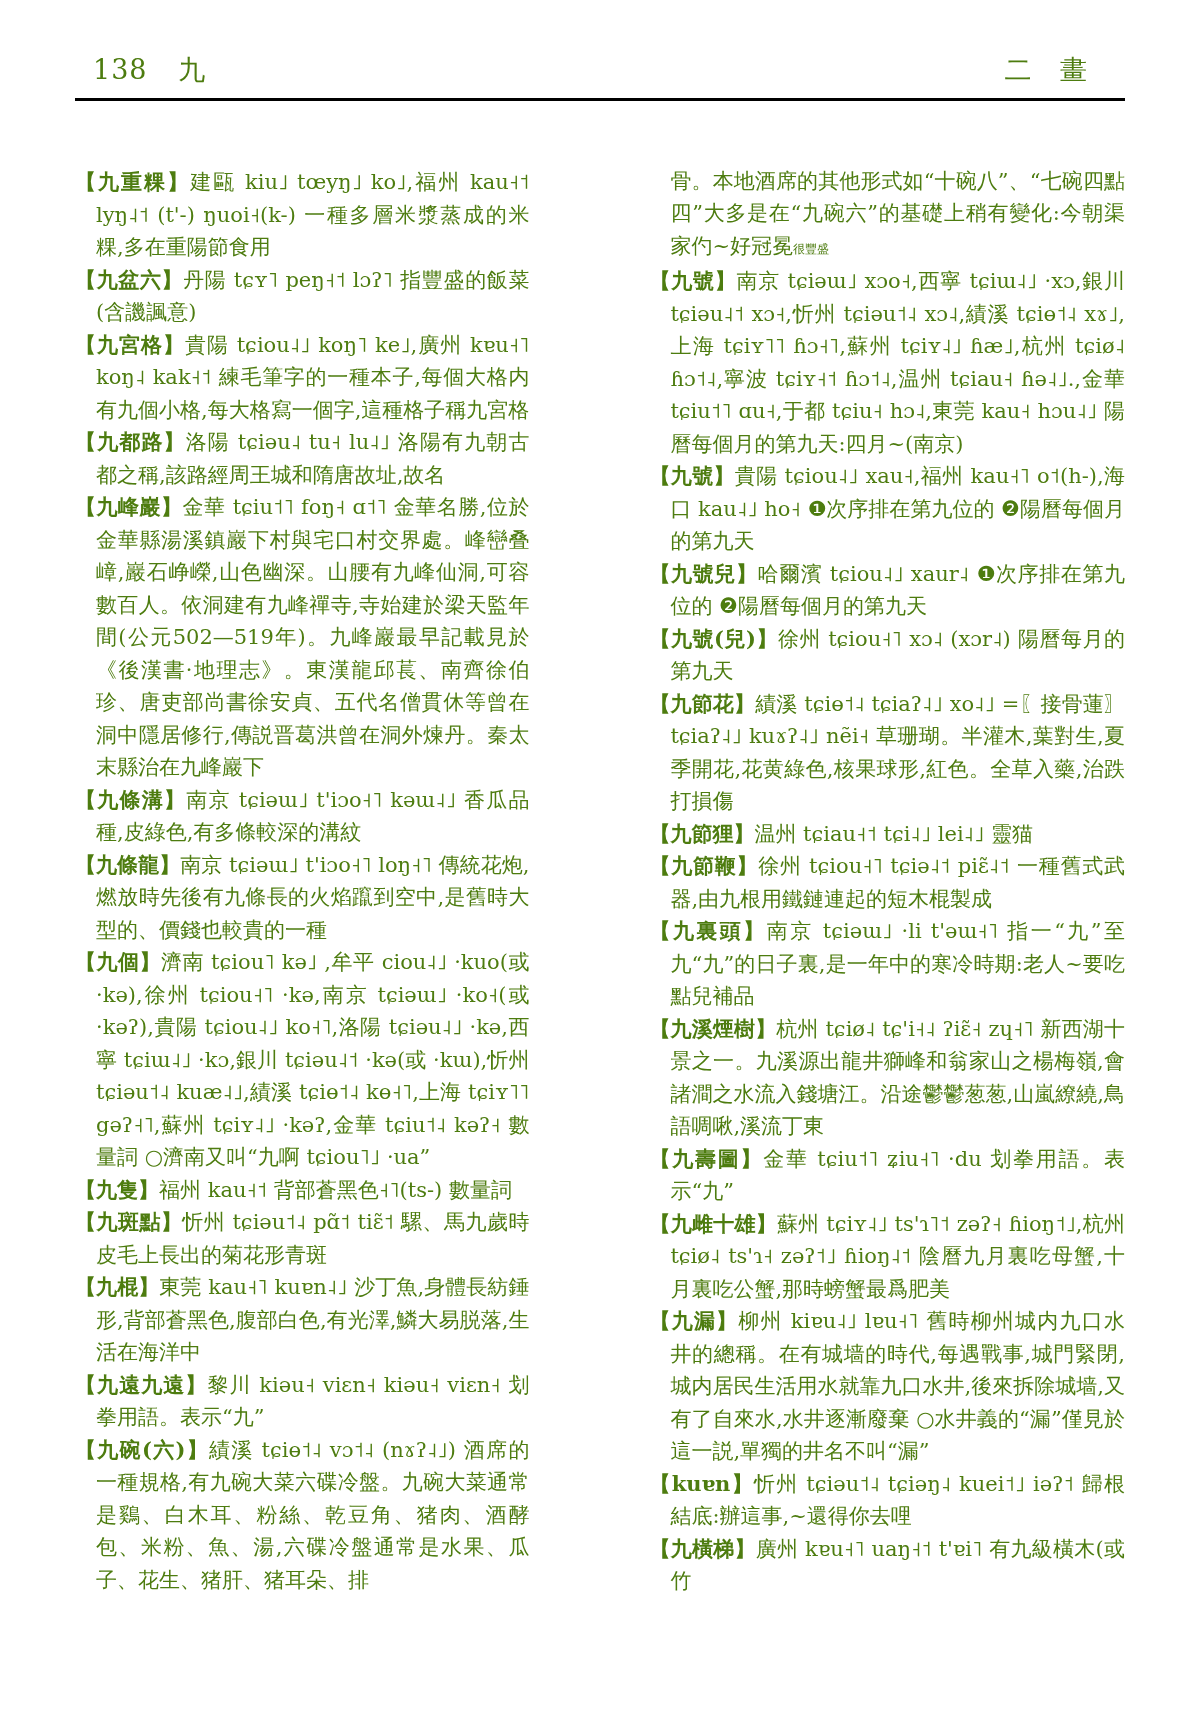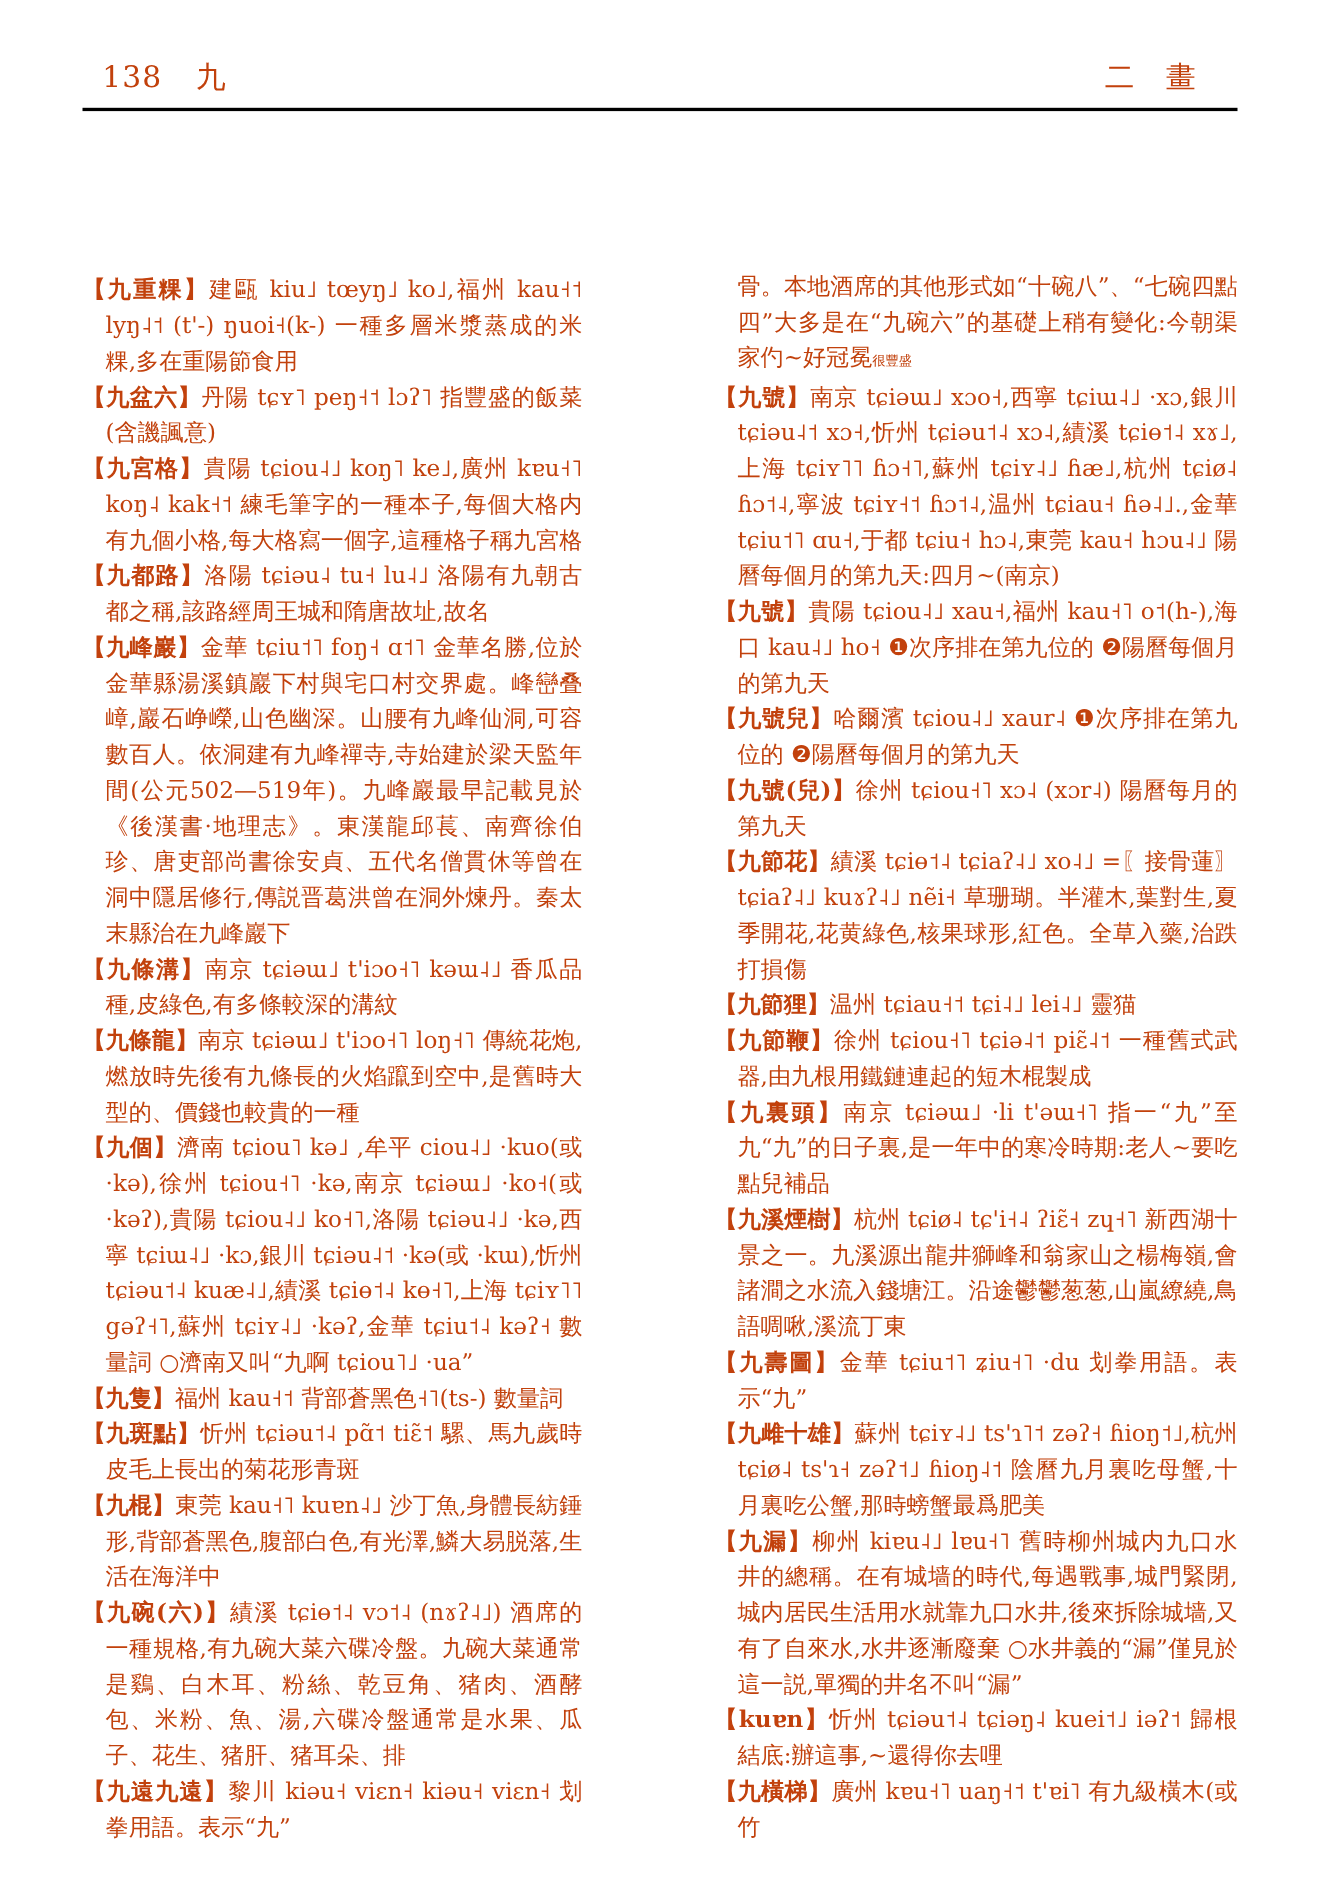--- a/index.html
+++ b/index.html
@@ -1,33 +1,33 @@
 <!DOCTYPE html>
 <html><head>
 <meta charset="utf-8">
 <style>
   html,body{margin:0;padding:0;background:#e8e8e4;}
   .page{
     width:1200px;height:1724px;box-sizing:border-box;
-    margin:0 auto;background:#ffffff;color:#c2410c;
+    margin:0 auto;background:#ffffff;color:#4d7c0f;
     padding:52px 75px 0 75px;
     font-family:"DejaVu Serif","DejaVu Sans","Liberation Serif",serif;
     position:relative;overflow:hidden;
   }
   .header{
     display:flex;justify-content:space-between;align-items:baseline;
     font-size:27px;letter-spacing:2px;
     padding:0 28px 0 18px;
   }
   .header-left .num{letter-spacing:1px;}
   .header-left .radical{margin-left:20px;}
   .header-right{letter-spacing:10px;}
   .rule{border-top:3px solid #000;margin-top:10px;}
   .content{
-    display:flex;margin-top:16px;align-items:flex-end;
+    display:flex;align-items:center;
     height:1560px;
     gap:46px;
   }
   .column{
     font-size:21px;line-height:32.5px;text-align:justify;
     overflow:hidden;
   }
   .column.leftcol{width:494px;}
   .column.rightcol{width:517px;}
   .vdivider{width:2px;background:#000;margin:2px 12px 12px 14px;flex:none;}
@@ -54,22 +54,22 @@
         <p class="entry"><span class="head">【九盆六】</span><span class="run">丹陽 tɕʏ˥ peŋ˧˦ lɔʔ˥ 指豐盛的飯菜(含譏諷意)</span></p>
         <p class="entry"><span class="head">【九宮格】</span><span class="run">貴陽 tɕiou˨˩ koŋ˥ ke˩,廣州 kɐu˧˥ koŋ˨ kak˧˦ 練毛筆字的一種本子,每個大格内有九個小格,每大格寫一個字,這種格子稱九宮格</span></p>
         <p class="entry"><span class="head">【九都路】</span><span class="run">洛陽 tɕiəu˨ tu˧ lu˨˩ 洛陽有九朝古都之稱,該路經周王城和隋唐故址,故名</span></p>
         <p class="entry"><span class="head">【九峰巖】</span><span class="run">金華 tɕiu˦˥ foŋ˧ ɑ˦˥ 金華名勝,位於金華縣湯溪鎮巖下村與宅口村交界處。峰巒叠嶂,巖石峥嶸,山色幽深。山腰有九峰仙洞,可容數百人。依洞建有九峰禪寺,寺始建於梁天監年間(公元502—519年)。九峰巖最早記載見於《後漢書·地理志》。東漢龍邱萇、南齊徐伯珍、唐吏部尚書徐安貞、五代名僧貫休等曾在洞中隱居修行,傳説晋葛洪曾在洞外煉丹。秦太末縣治在九峰巖下</span></p>
         <p class="entry"><span class="head">【九條溝】</span><span class="run">南京 tɕiəɯ˩ t'iɔo˧˥ kəɯ˨˩ 香瓜品種,皮綠色,有多條較深的溝紋</span></p>
         <p class="entry"><span class="head">【九條龍】</span><span class="run">南京 tɕiəɯ˩ t'iɔo˧˥ loŋ˧˥ 傳統花炮,燃放時先後有九條長的火焰躥到空中,是舊時大型的、價錢也較貴的一種</span></p>
         <p class="entry"><span class="head">【九個】</span><span class="run">濟南 tɕiou˥ kə˩ ,牟平 ciou˨˩ ·kuo(或 ·kə),徐州 tɕiou˧˥ ·kə,南京 tɕiəɯ˩ ·ko˧(或 ·kəʔ),貴陽 tɕiou˨˩ ko˧˥,洛陽 tɕiəu˨˩ ·kə,西寧 tɕiɯ˨˩ ·kɔ,銀川 tɕiəu˨˦ ·kə(或 ·kɯ),忻州 tɕiəu˦˨ kuæ˨˩,績溪 tɕiɵ˦˨ kɵ˧˥,上海 tɕiʏ˥˥ gəʔ˧˥,蘇州 tɕiʏ˨˩ ·kəʔ,金華 tɕiu˦˨ kəʔ˧ 數量詞 ○濟南又叫“九啊 tɕiou˥˩ ·ua”</span></p>
         <p class="entry"><span class="head">【九隻】</span><span class="run">福州 kau˧˦ 背部蒼黑色˧˥(ts-) 數量詞</span></p>
         <p class="entry"><span class="head">【九斑點】</span><span class="run">忻州 tɕiəu˦˨ pɑ̃˦ tiɛ̃˦ 騾、馬九歲時皮毛上長出的菊花形青斑</span></p>
         <p class="entry"><span class="head">【九棍】</span><span class="run">東莞 kau˧˥ kuɐn˨˩ 沙丁魚,身體長紡錘形,背部蒼黑色,腹部白色,有光澤,鱗大易脱落,生活在海洋中</span></p>
+        <p class="entry"><span class="head">【九遠九遠】</span><span class="run">黎川 kiəu˧ viɛn˧ kiəu˧ viɛn˧ 划拳用語。表示“九”</span></p>
         <p class="entry"><span class="head">【九碗(六)】</span><span class="run">績溪 tɕiɵ˦˨ vɔ˦˨ (nɤʔ˨˩) 酒席的一種規格,有九碗大菜六碟冷盤。九碗大菜通常是鷄、白木耳、粉絲、乾豆角、猪肉、酒酵包、米粉、魚、湯,六碟冷盤通常是水果、瓜子、花生、猪肝、猪耳朵、排</span></p>
-        <p class="entry"><span class="head">【九遠九遠】</span><span class="run">黎川 kiəu˧ viɛn˧ kiəu˧ viɛn˧ 划拳用語。表示“九”</span></p>
       </div>
     <div class="vdivider"></div>
     <div class="column rightcol">
         <p class="entry cont"><span class="run">骨。本地酒席的其他形式如“十碗八”、“七碗四點四”大多是在“九碗六”的基礎上稍有變化:今朝渠家仢~好冠冕</span><span class="small">很豐盛</span></p>
         <p class="entry"><span class="head">【九號】</span><span class="run">南京 tɕiəɯ˩ xɔo˧,西寧 tɕiɯ˨˩ ·xɔ,銀川 tɕiəu˨˦ xɔ˧,忻州 tɕiəu˦˨ xɔ˨,績溪 tɕiɵ˦˨ xɤ˩,上海 tɕiʏ˥˥ ɦɔ˧˥,蘇州 tɕiʏ˨˩ ɦæ˩,杭州 tɕiø˨ ɦɔ˦˨,寧波 tɕiʏ˧˦ ɦɔ˦˨,温州 tɕiau˧ ɦə˨˩.,金華 tɕiu˦˥ ɑu˧,于都 tɕiu˧ hɔ˨,東莞 kau˧ hɔu˨˩ 陽曆每個月的第九天:四月~(南京)</span></p>
         <p class="entry"><span class="head">【九號】</span><span class="run">貴陽 tɕiou˨˩ xau˧,福州 kau˧˥ o˦(h-),海口 kau˨˩ ho˧ ❶次序排在第九位的 ❷陽曆每個月的第九天</span></p>
         <p class="entry"><span class="head">【九號兒】</span><span class="run">哈爾濱 tɕiou˨˩ xaur˨ ❶次序排在第九位的 ❷陽曆每個月的第九天</span></p>
         <p class="entry"><span class="head">【九號(兒)】</span><span class="run">徐州 tɕiou˧˥ xɔ˨ (xɔr˨) 陽曆每月的第九天</span></p>
         <p class="entry"><span class="head">【九節花】</span><span class="run">績溪 tɕiɵ˦˨ tɕiaʔ˨˩ xo˨˩ =〖接骨蓮〗tɕiaʔ˨˩ kuɤʔ˨˩ nẽi˧ 草珊瑚。半灌木,葉對生,夏季開花,花黄綠色,核果球形,紅色。全草入藥,治跌打損傷</span></p>
         <p class="entry"><span class="head">【九節狸】</span><span class="run">温州 tɕiau˧˦ tɕi˨˩ lei˨˩ 靈猫</span></p>

